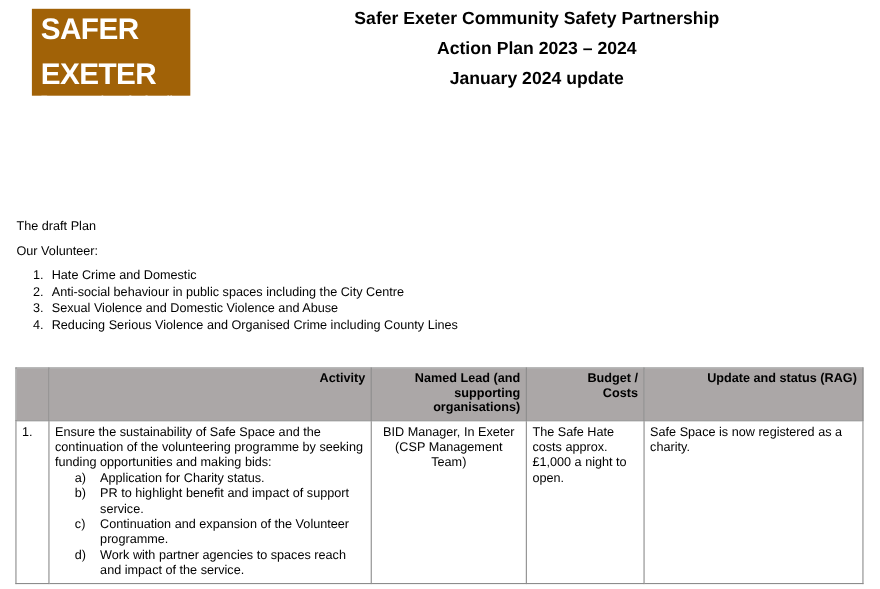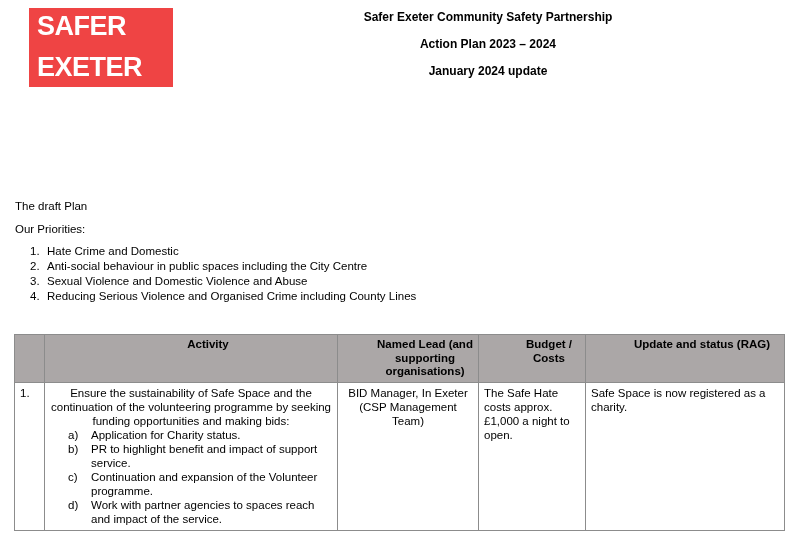--- a/index.html
+++ b/index.html
@@ -23,21 +23,21 @@
     box-sizing: border-box;
   }
 
   
   .logo {
     position: absolute;
     left: 29px;
     top: 8px;
     width: 144px;
     height: 79px;
-    background: #ef4444;
+    background: #a16207;
     color: #ffffff;
     box-sizing: border-box;
     padding: 5px 8px 4px 8px;
     display: flex;
     flex-direction: column;
     justify-content: flex-start;
     overflow: hidden;
   }
   .logo-line {
     font-family: "Liberation Sans", sans-serif;
@@ -62,21 +62,21 @@
 
   
   .doc-header {
     position: absolute;
     left: 186px;
     top: 11px;
     width: 604px;
     text-align: center;
   }
   .doc-header .hline {
-    font-size: 12px;
+    font-size: 16px;
     font-weight: bold;
     line-height: 13px;
     margin-bottom: 14px;
     white-space: nowrap;
   }
 
   
   .section-title {
     position: absolute;
     left: 15px;
@@ -124,21 +124,21 @@
   .plan-table th,
   .plan-table td {
     border: 1px solid #8c8c8c;
     vertical-align: top;
     padding: 3px 5px 3px 5px;
     box-sizing: border-box;
   }
   .plan-table thead th {
     background: #aba7a7;
     font-weight: bold;
-    text-align: center;
+    text-align: right;
     line-height: 13.5px;
     padding-top: 3px;
     padding-bottom: 3px;
     height: 38px;
     padding-left: 39px;
   }
   .col-num   { width: 30px; }
   .col-act   { width: 293px; }
   .col-lead  { width: 141px; }
   .col-budg  { width: 107px; }
@@ -146,21 +146,20 @@
 
   .plan-table tbody td {
     line-height: 14px;
     height: 148px;
   }
   .cell-num { text-align: left; }
   .cell-lead { text-align: center; }
 
   .act-intro {
     margin: 0;
-    text-align: center;
   }
   .sublist {
     margin: 0;
     padding: 0;
     list-style: none;
   }
   .sublist li {
     display: flex;
     line-height: 14px;
   }
@@ -187,21 +186,21 @@
     <div class="logo-tagline">Exeter our city safer for all</div>
   </div>
 
   <div class="doc-header">
     <div class="hline">Safer Exeter Community Safety Partnership</div>
     <div class="hline">Action Plan 2023 – 2024</div>
     <div class="hline">January 2024 update</div>
   </div>
 
   <div class="section-title">The draft Plan</div>
-  <div class="priorities-label">Our Priorities:</div>
+  <div class="priorities-label">Our Volunteer:</div>
 
   <ul class="priorities-list">
     <li>
       <span class="num">1.</span>
       <span>Hate Crime and Domestic</span>
     </li>
     <li>
       <span class="num">2.</span>
       <span>Anti-social behaviour in public spaces including the City Centre</span>
     </li>

